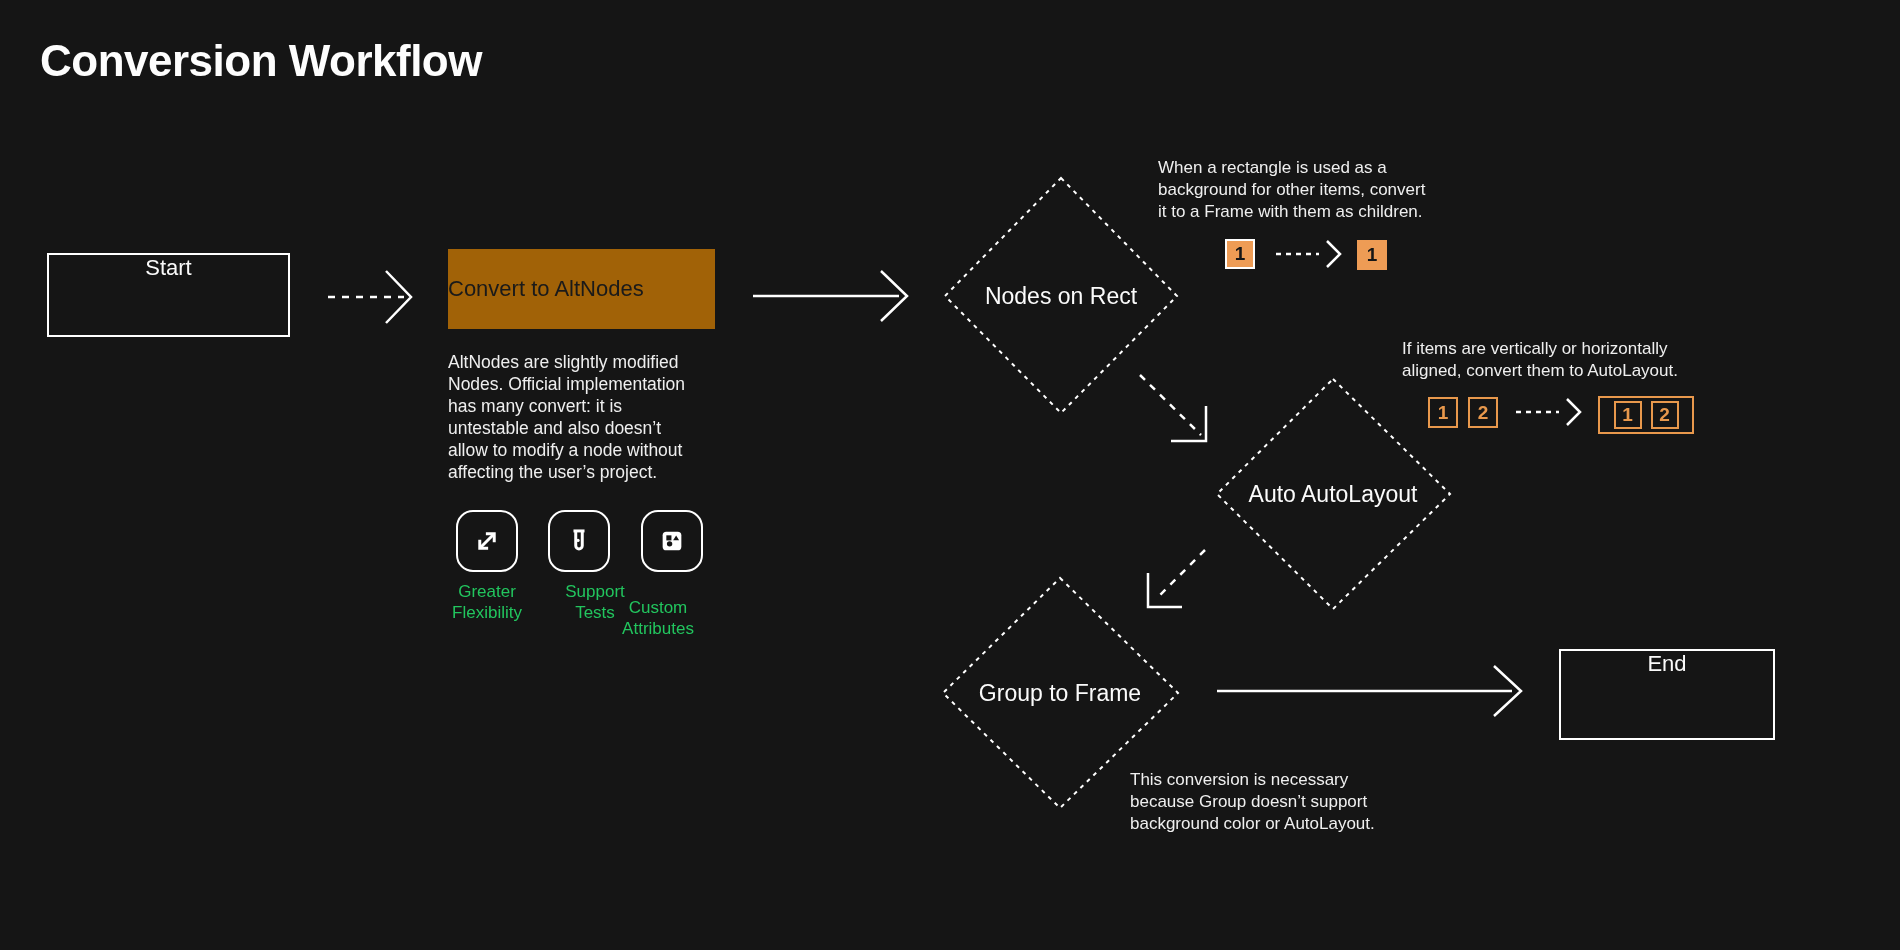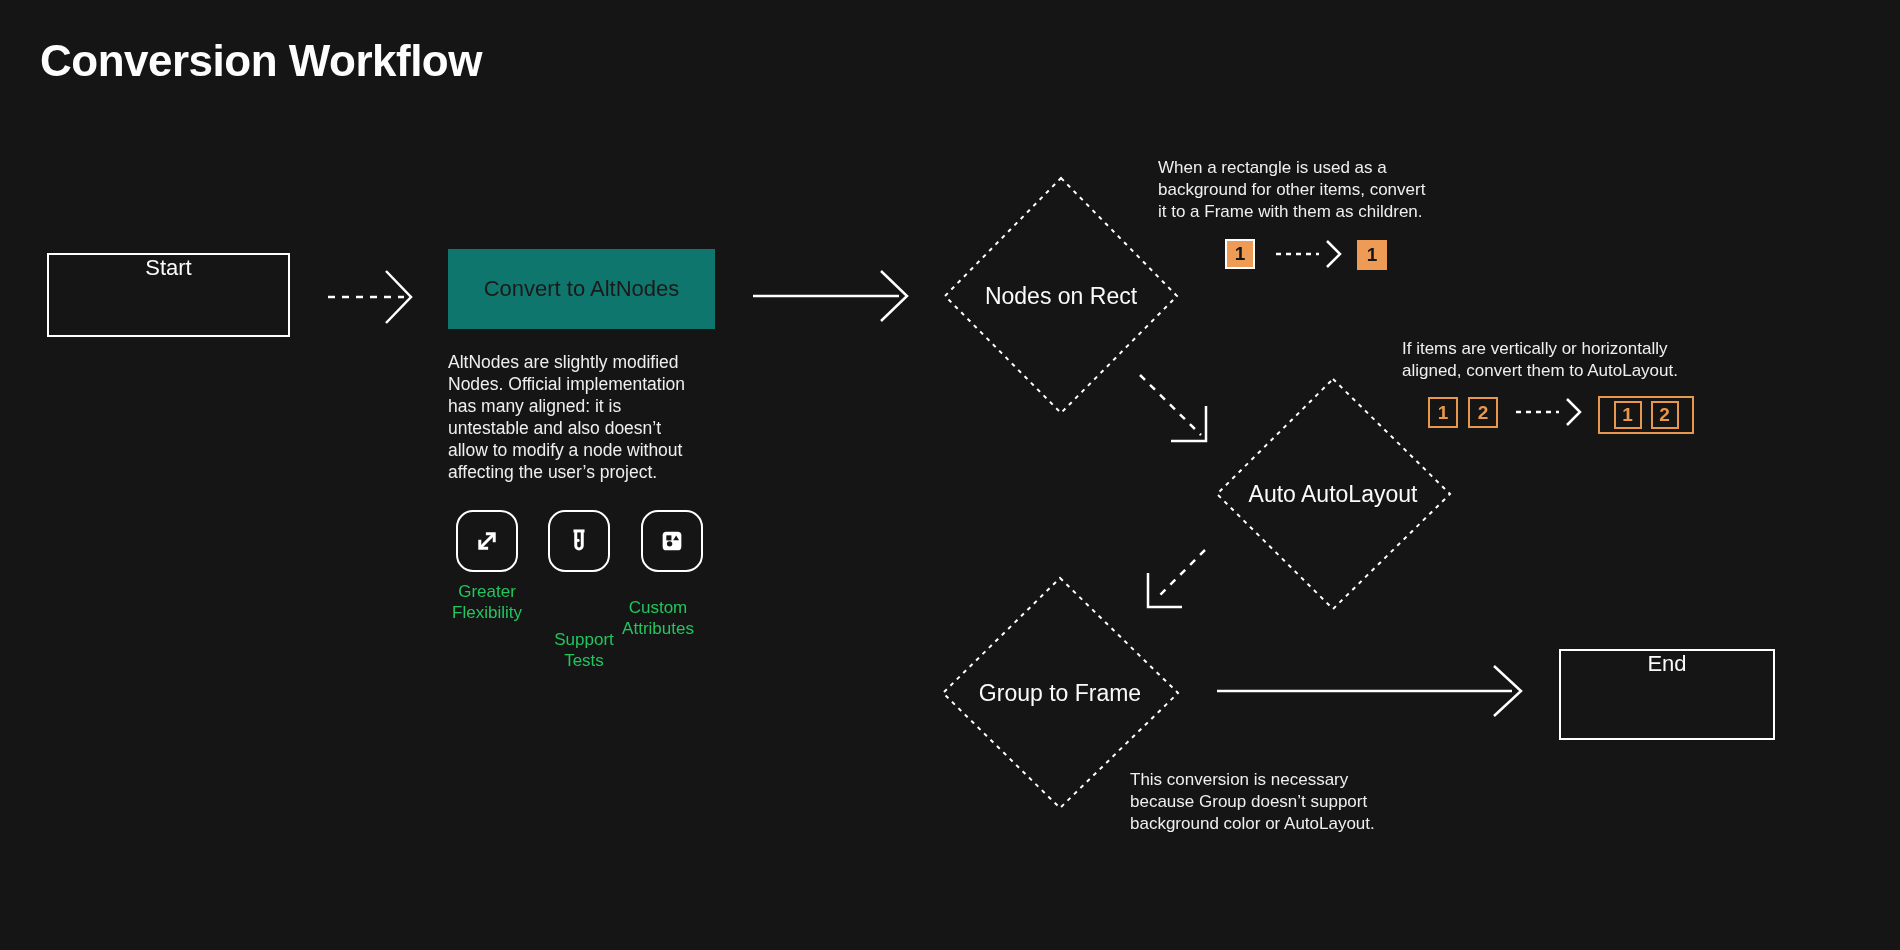--- a/index.html
+++ b/index.html
@@ -18,22 +18,22 @@
   .diamond{stroke-dasharray:4 5;}
   .page-title{
     left:40px;top:36px;font-size:44px;font-weight:700;letter-spacing:-0.5px;color:#fdfdfd;
   }
   .term-box{
     box-sizing:border-box;border:2.5px solid #ffffff;
     display:flex;justify-content:center;
     font-size:22px;color:#fafafa;
   }
   .process-box{
-    box-sizing:border-box;background:#0f766e;
-    display:flex;align-items:center;justify-content:center;
+    box-sizing:border-box;background:#a16207;
+    display:flex;align-items:center;
     font-size:22px;font-weight:500;color:#1a1a1a;
   }
   .note-line{font-size:17.5px;line-height:22px;color:#efefef;white-space:nowrap;}
   .ann-line{font-size:17px;line-height:22px;color:#efefef;white-space:nowrap;}
   .diamond-label{
     width:240px;text-align:center;font-size:23px;color:#fbfbfb;
   }
   .icon-box{
     box-sizing:border-box;width:62px;height:62px;border:2.5px solid #ffffff;border-radius:17px;
     display:flex;align-items:center;justify-content:center;
@@ -108,21 +108,21 @@
   <span>Start</span>
 </div>
 
 <div class="abs process-box" style="left:448px;top:249px;width:267px;height:80px;">
   <span>Convert to AltNodes</span>
 </div>
 
 <div class="abs" style="left:448px;top:351px;">
   <div class="note-line">AltNodes are slightly modified</div>
   <div class="note-line">Nodes. Official implementation</div>
-  <div class="note-line">has many aligned: it is</div>
+  <div class="note-line">has many convert: it is</div>
   <div class="note-line">untestable and also doesn’t</div>
   <div class="note-line">allow to modify a node without</div>
   <div class="note-line">affecting the user’s project.</div>
 </div>
 
 <div class="abs icon-box" style="left:456px;top:510px;">
   <svg width="34" height="34" viewBox="0 0 24 24">
     <line x1="7.6" y1="16.4" x2="16.4" y2="7.6" stroke="#fff" stroke-width="2.1" fill="none"></line>
     <polyline points="11.2,6.9 17.1,6.9 17.1,12.8" stroke="#fff" stroke-width="2.1" fill="none"></polyline>
     <polyline points="12.8,17.1 6.9,17.1 6.9,11.2" stroke="#fff" stroke-width="2.1" fill="none"></polyline>
@@ -138,21 +138,21 @@
 <div class="abs icon-box" style="left:641px;top:510px;">
   <svg width="34" height="34" viewBox="0 0 24 24">
     <rect x="5.4" y="5.4" width="13.2" height="13.2" rx="2.6" fill="#fff"></rect>
     <rect x="8" y="8" width="3.6" height="3.6" fill="#151515"></rect>
     <path d="M14.9 8.1 L17 11.4 L12.8 11.4 Z" fill="#151515"></path>
     <circle cx="10.3" cy="14" r="1.9" fill="#151515"></circle>
   </svg>
 </div>
 
 <div class="abs feature-label" style="left:439px;top:581px;">Greater Flexibility</div>
-<div class="abs feature-label" style="left:536px;top:581px;margin-top:48px;">Support Tests</div>
+<div class="abs feature-label" style="left:547px;top:581px;">Support Tests</div>
 <div class="abs feature-label" style="left:610px;top:581px;margin-top:16px;">Custom Attributes</div>
 
 <div class="abs diamond-label" style="left:941px;top:283px;">Nodes on Rect</div>
 <div class="abs diamond-label" style="left:1213px;top:481px;">Auto AutoLayout</div>
 <div class="abs diamond-label" style="left:940px;top:680px;">Group to Frame</div>
 
 <div class="abs term-box" style="left:1559px;top:649px;width:216px;height:91px;">
   <span>End</span>
 </div>
 

